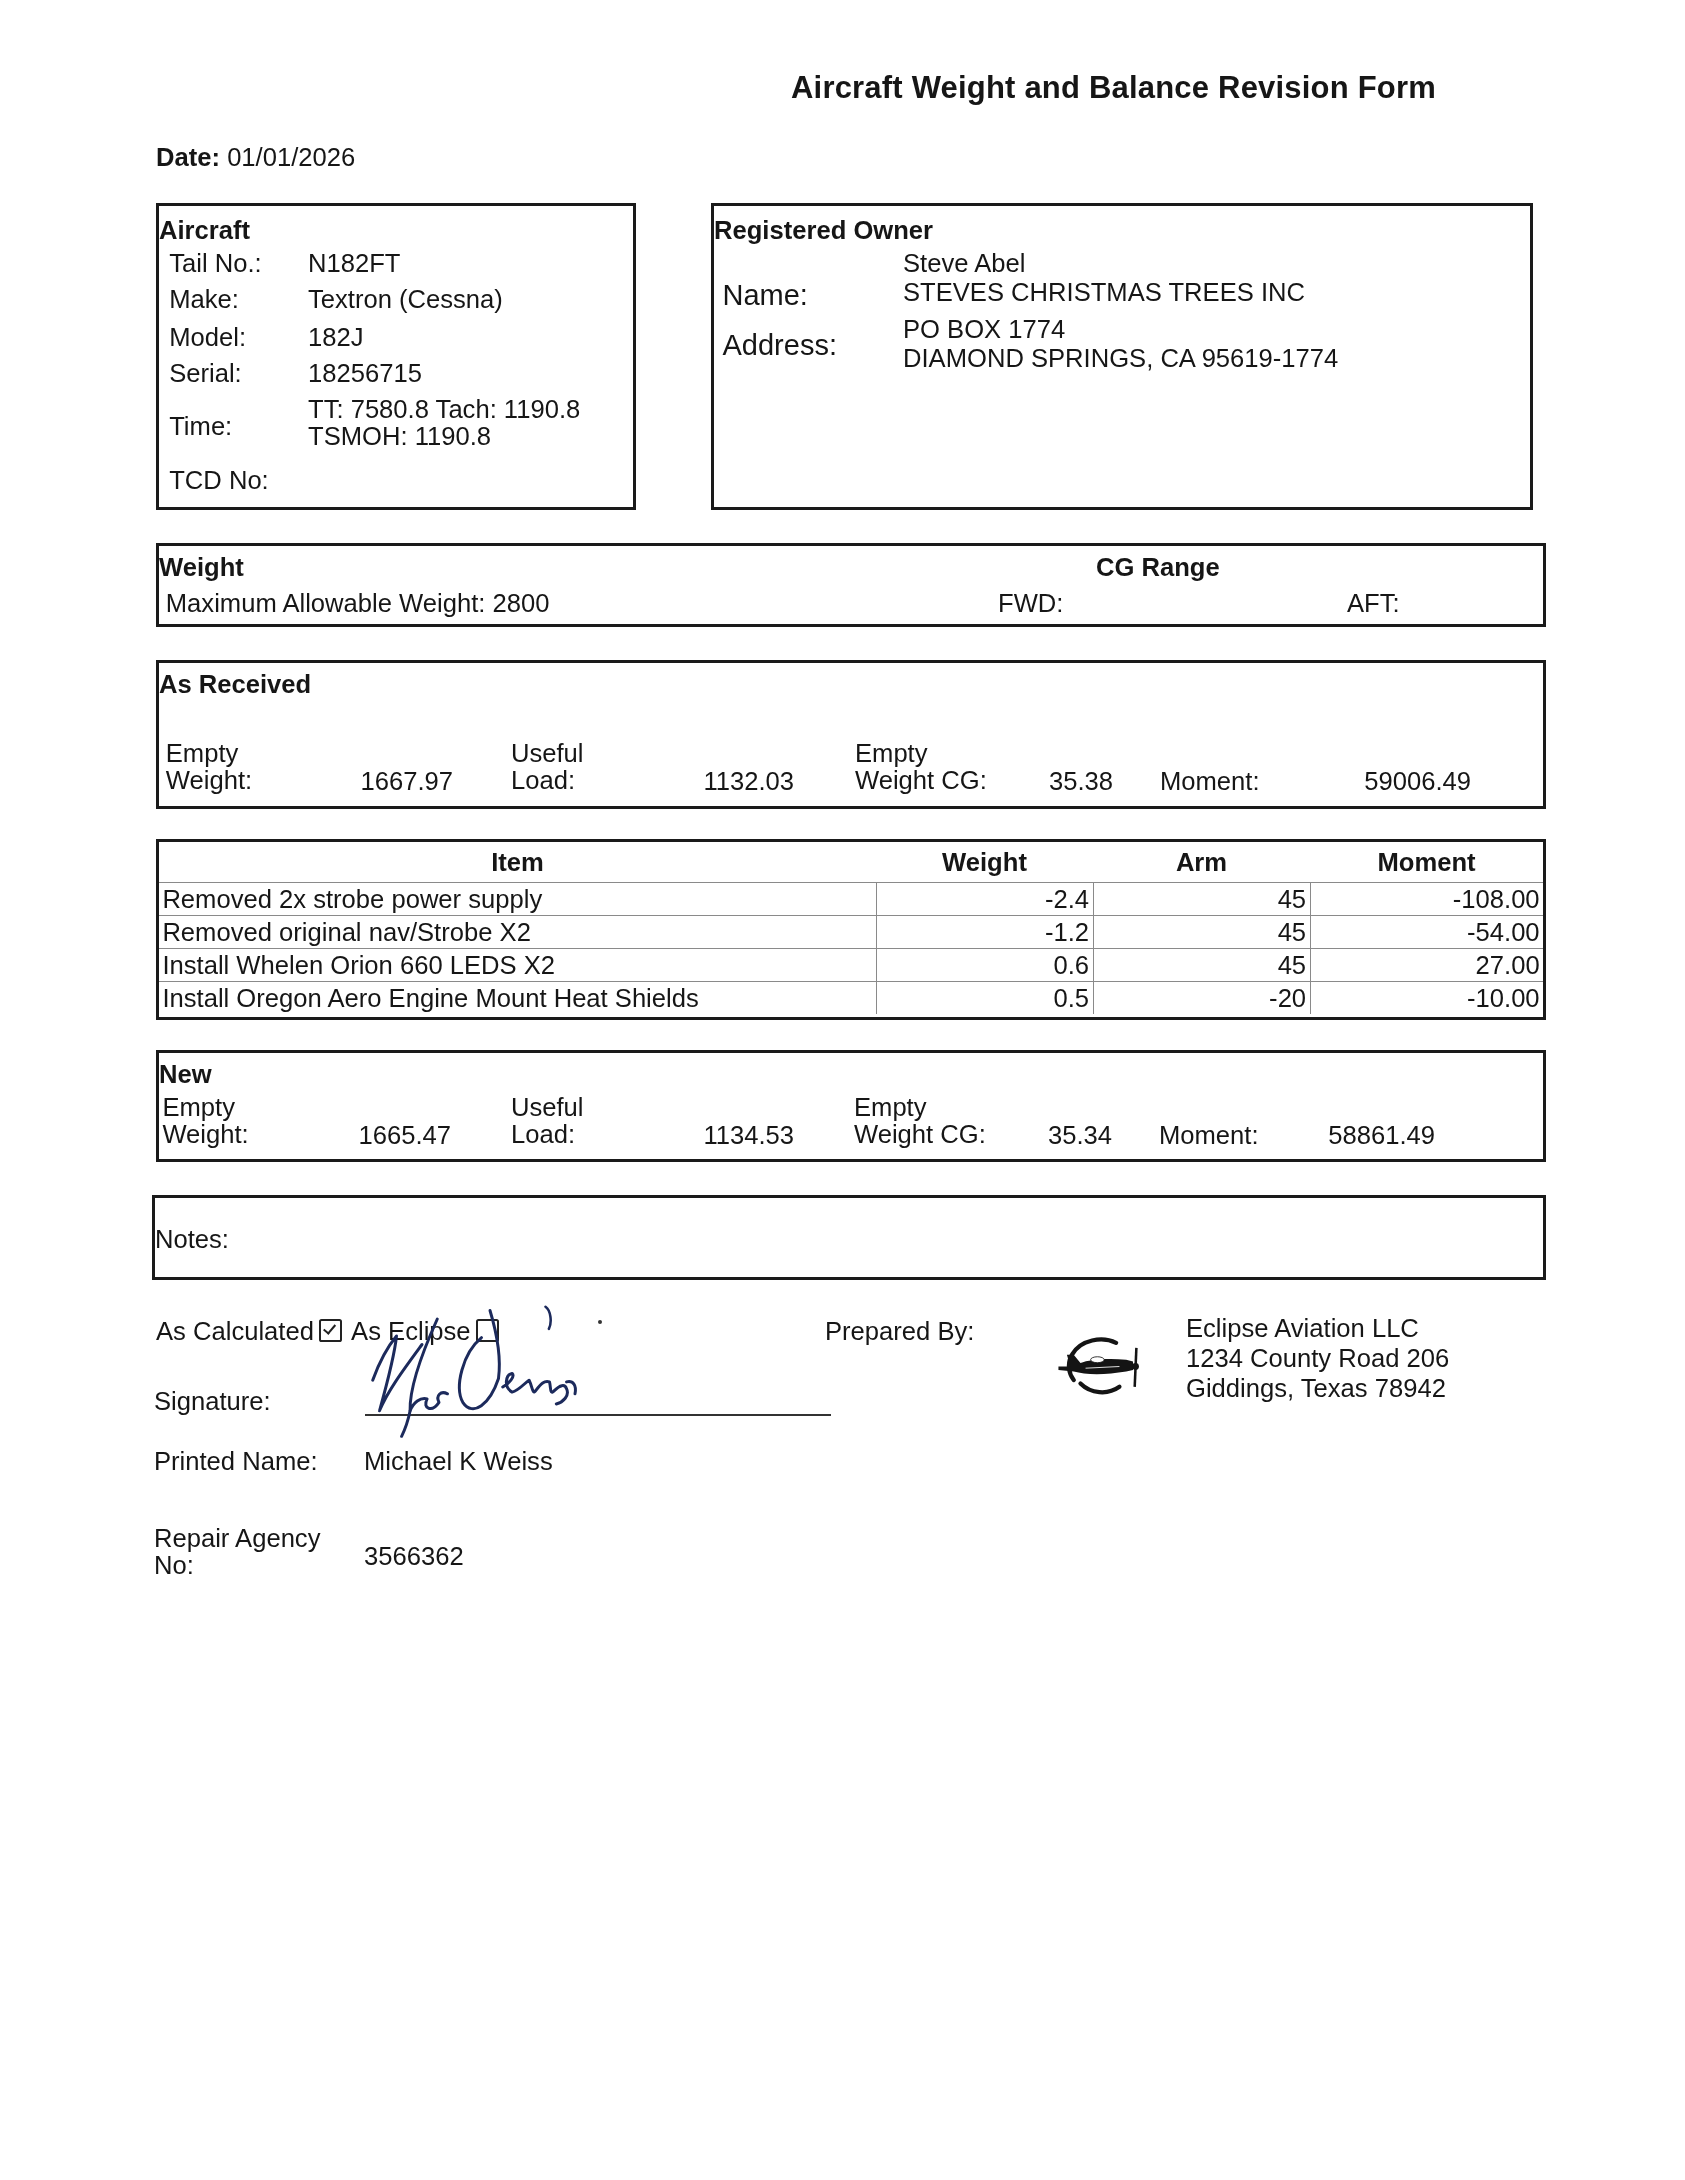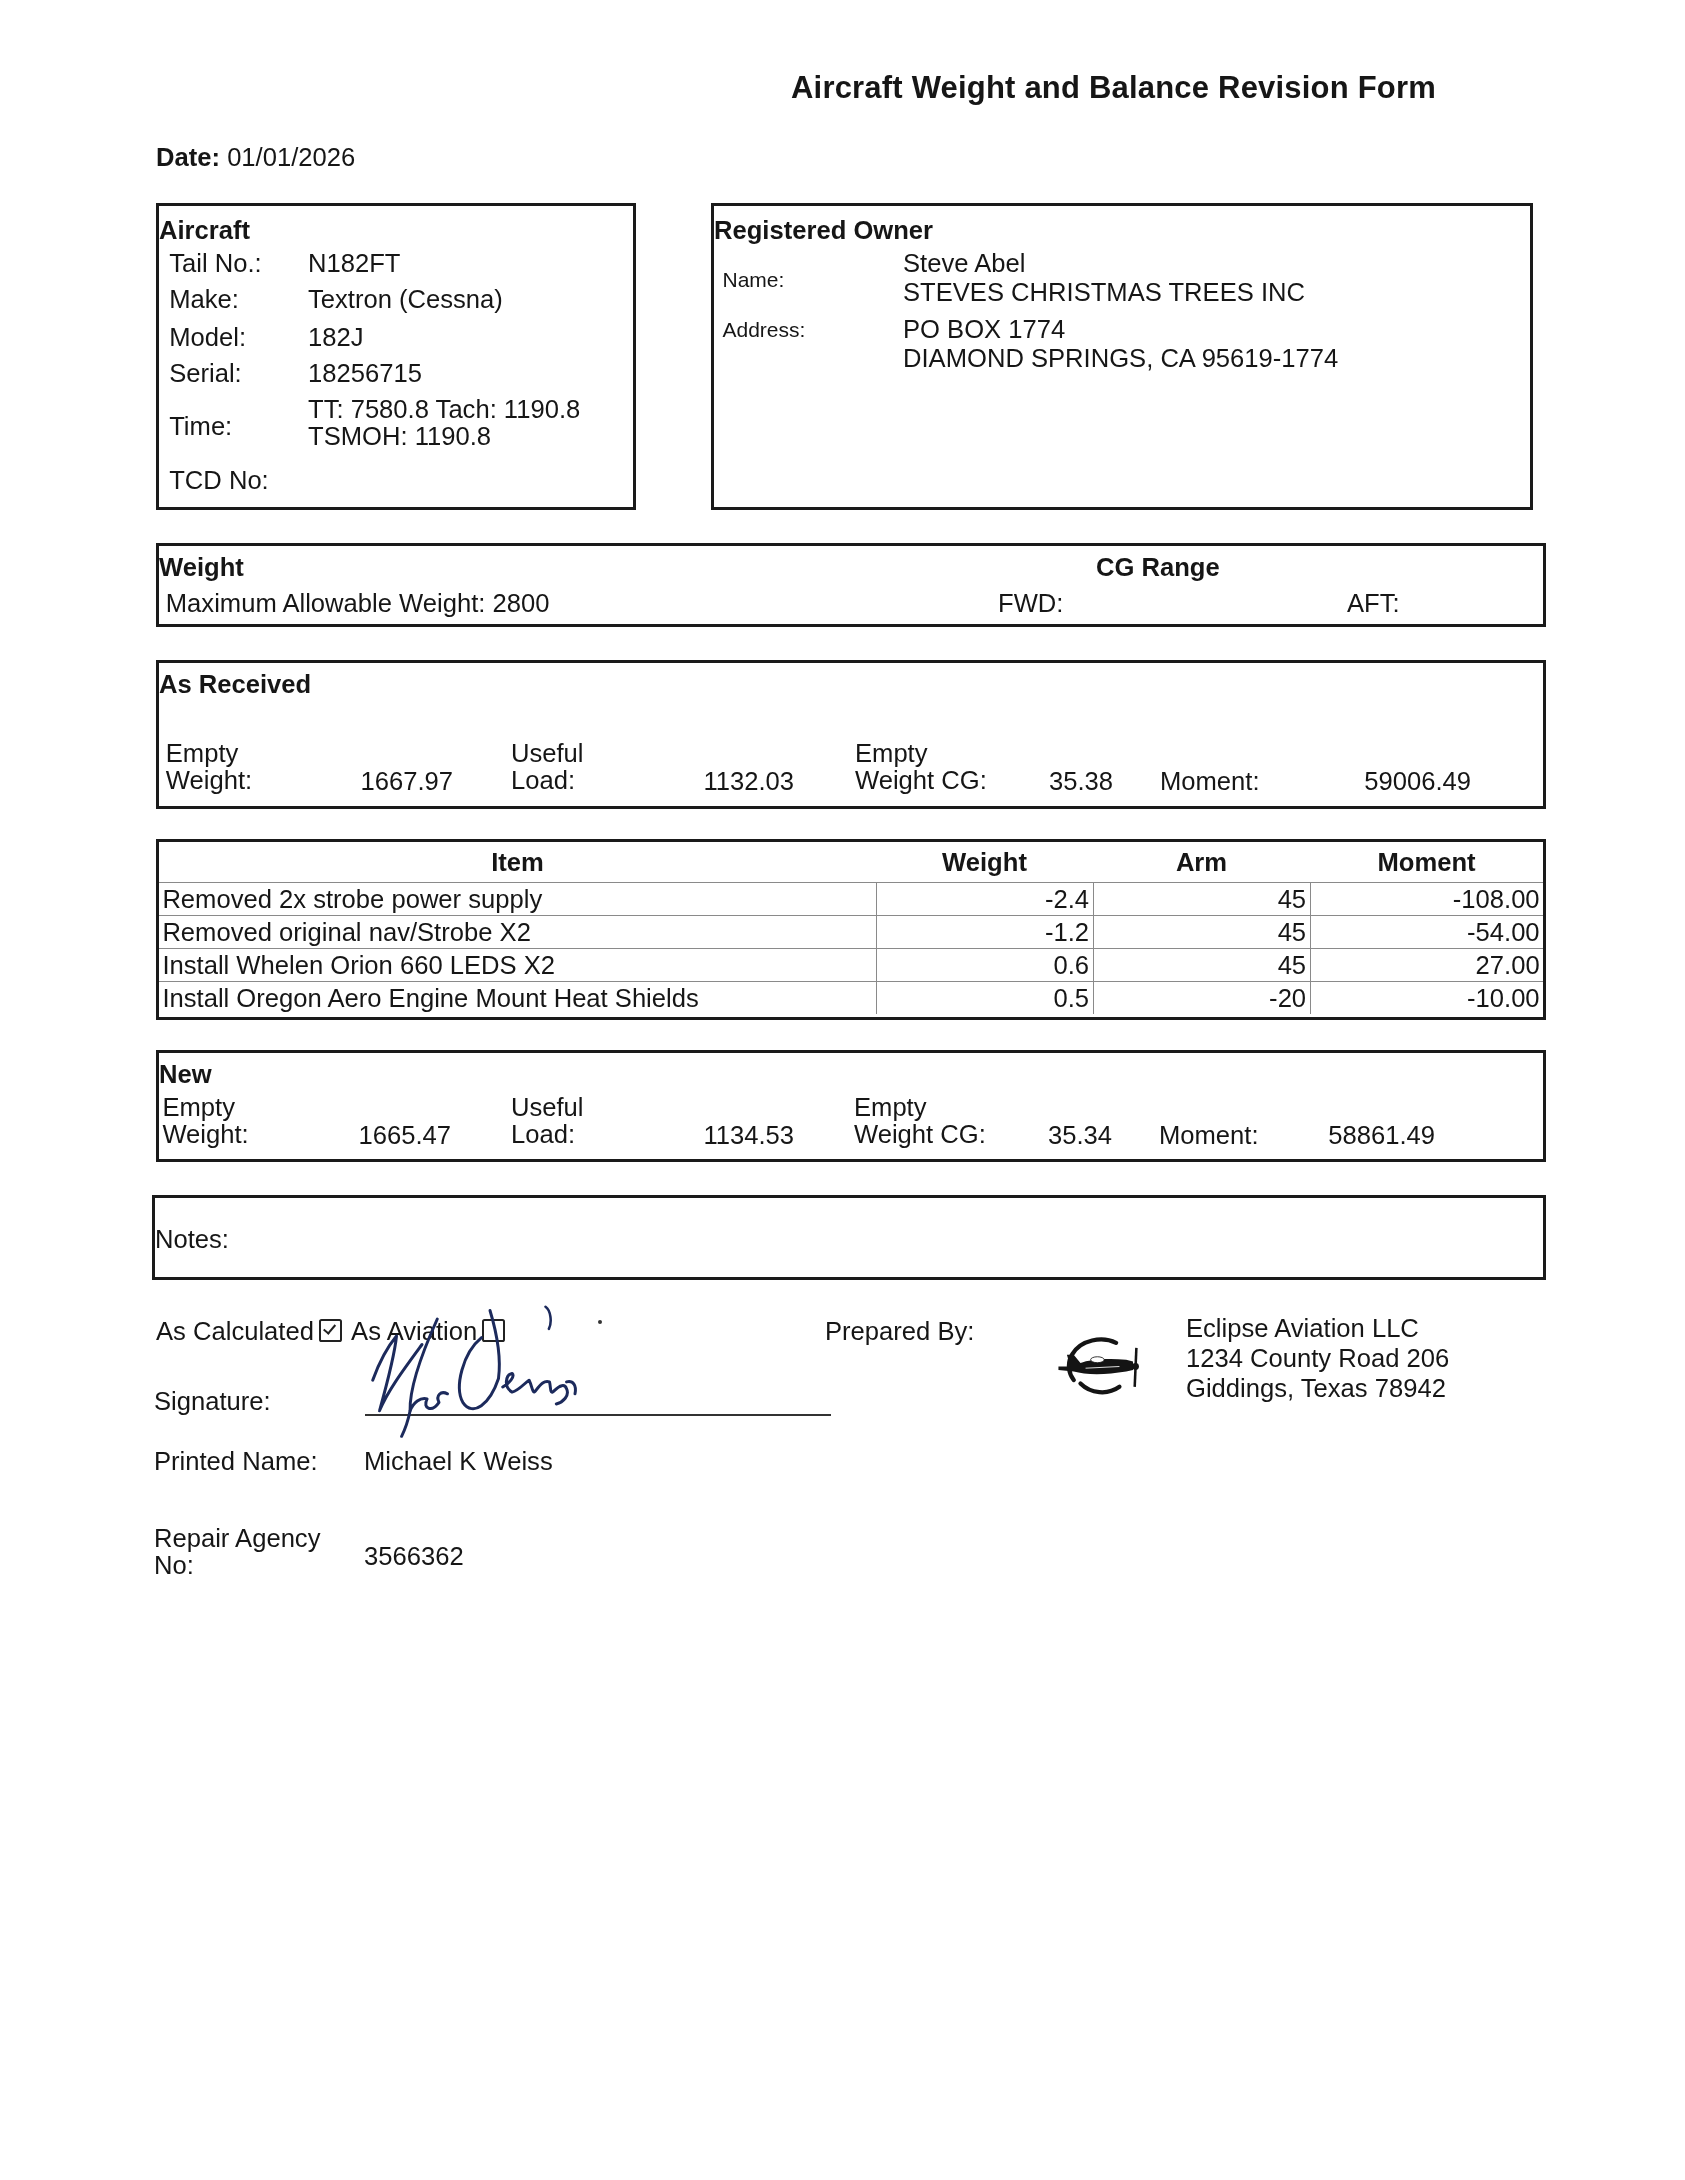--- a/index.html
+++ b/index.html
@@ -15,21 +15,21 @@
 
   
   #aircraft { left:156px; top:203px; width:480px; height:307px; }
   #aircraft .hdr { position:absolute; left:0; right:0; top:10.2px; }
   .arow { position:absolute; left:10.2px; font-size:25.6px; line-height:29px; }
   .aval { position:absolute; left:149px; font-size:25.6px; line-height:29px; white-space:nowrap; }
 
   
   #owner { left:711px; top:203px; width:822px; height:307px; }
   #owner .hdr { position:absolute; left:0; right:0; top:10.2px; }
-  .olbl { position:absolute; left:8.5px; font-size:21px; line-height:29px; }
+  .olbl { position:absolute; left:8.5px; font-size:29px; line-height:29px;margin-top:16px; }
   .oval { position:absolute; left:170px; font-size:25.6px; line-height:29px; white-space:nowrap;margin-left:19px; }
 
   
   #wcg { left:156px; top:543px; width:1390px; height:84px; }
 
   
   #asrec { left:156px; top:660px; width:1390px; height:149px; }
   #newbox { left:156px; top:1050px; width:1390px; height:112px; }
   .lbl2 { position:absolute; font-size:25.6px; line-height:29px; }
   .num { position:absolute; font-size:25.6px; line-height:29px; text-align:right; }
@@ -183,21 +183,21 @@
   <div class="num" style="left:1150px; width:126px; top:68px">58861.49</div>
 </div>
 
 <div class="box" id="notes">
   <div class="lbl2" style="left:0; top:27px">Notes:</div>
   <div class="lbl2" style="left:94px; top:27px"></div>
 </div>
 
 <div class="abs fs" style="left:156px; top:1316px; white-space:nowrap">
   <span>As Calculated</span><span class="chk on"></span>
-  <span>As Aviation</span><span class="chk"></span>
+  <span>As Eclipse</span><span class="chk"></span>
 </div>
 
 <div class="abs fs" style="left:154px; top:1386px">Signature:</div>
 <div class="abs sigline"></div>
 <svg class="abs" style="left:362px; top:1302px" width="290" height="136" viewBox="0 0 340 160">
   <g fill="none" stroke="#1c2a5c" stroke-width="3.5" stroke-linecap="round" stroke-linejoin="round">
     <path d="M12 92 C20 70 30 52 40 40 C38 60 30 92 20 128 C30 104 48 80 70 50"></path>
     <path d="M88 20 C70 60 55 100 56 128 C60 118 68 112 76 114 C70 126 82 130 90 118 C86 110 92 104 100 108"></path>
     <path d="M56 128 C54 138 50 150 46 158"></path>
     <path d="M140 42 C118 60 108 100 118 118 C130 136 150 120 160 90 C164 60 156 30 150 10"></path>

